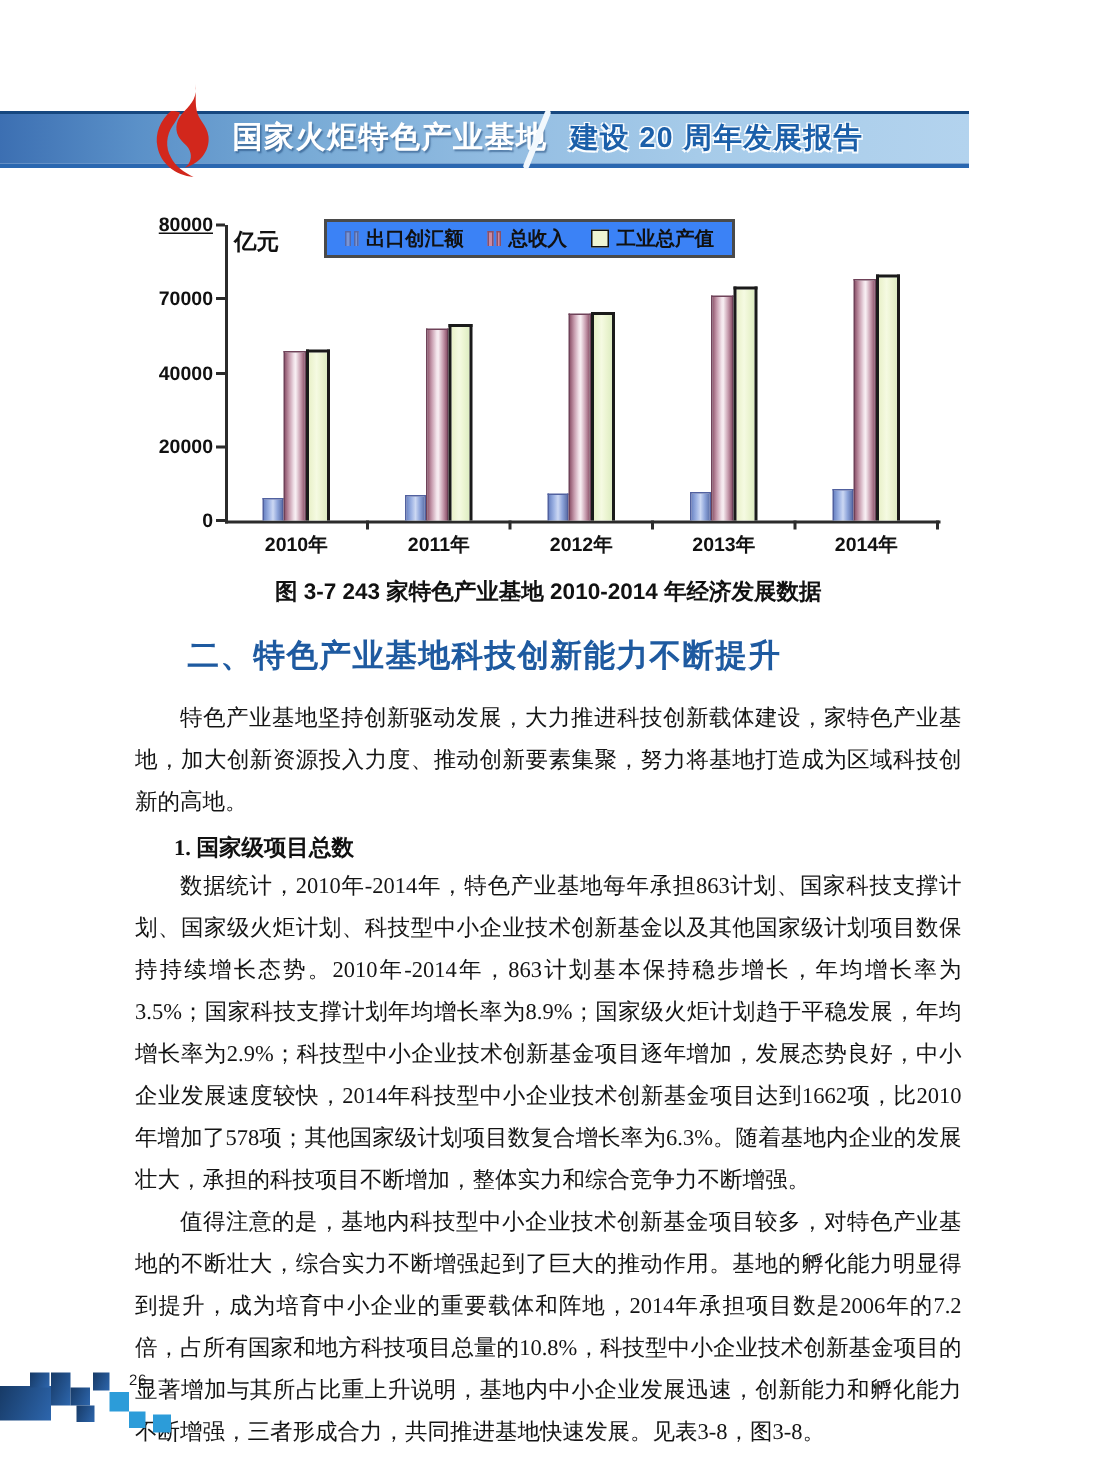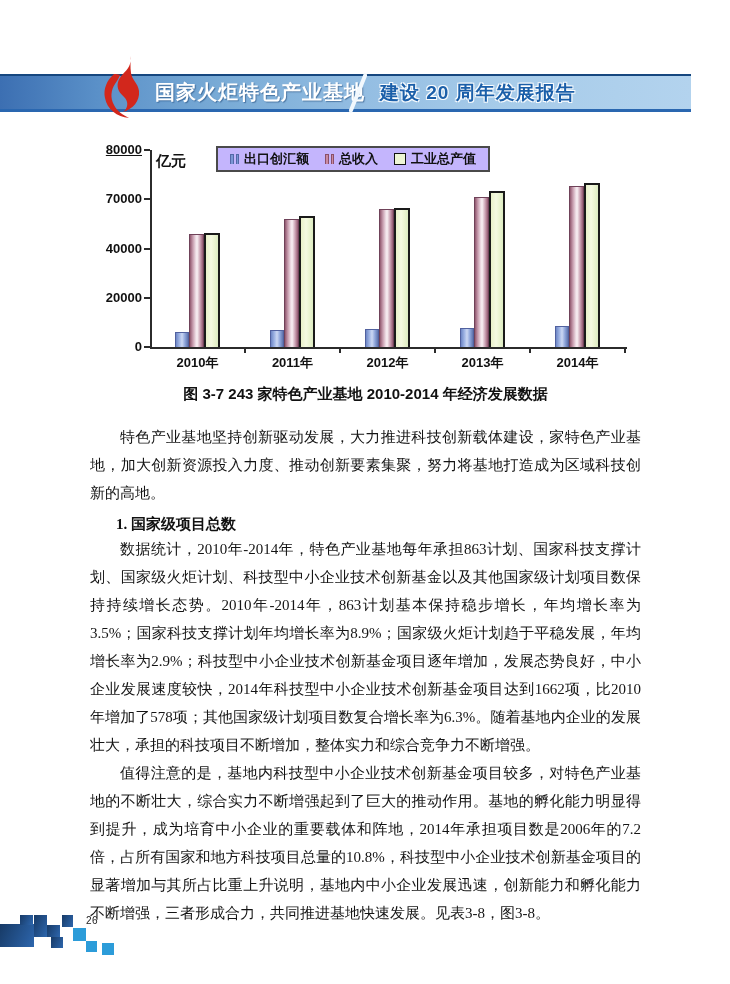--- a/index.html
+++ b/index.html
@@ -1,21 +1,21 @@
 <!DOCTYPE html>
 <html><head>
 <meta charset="utf-8">
 <style>
   html,body{margin:0;padding:0;background:#fff;}
   .page{position:relative;width:730px;height:984px;background:#fff;overflow:hidden;
         font-family:"Liberation Sans","DejaVu Sans",sans-serif;}
   
   .band{position:absolute;left:0;top:74px;width:646px;height:33px;
         background:linear-gradient(90deg,#3c6fb2 0%,#5a90c8 14%,#79abd6 32%,#93bde2 52%,#a6cbe9 72%,#b3d3ee 100%);
-        border-top:2px solid #16477f;border-bottom:3px solid #2a67b0;padding-left:45px;}
+        border-top:2px solid #16477f;border-bottom:3px solid #2a67b0;}
   .band-title1{position:absolute;left:155px;top:0;line-height:33px;color:#fff;
         font-size:20px;font-weight:bold;letter-spacing:1px;text-shadow:1px 1px 1px rgba(20,60,110,.5);}
   .band-slash{position:absolute;left:356px;top:-4px;width:4px;height:42px;background:#f2f8fd;
         transform:rotate(22deg);border-radius:2px;}
   .band-title2{position:absolute;left:380px;top:0;line-height:33px;color:#1b5fa9;
         font-size:19px;font-weight:bold;letter-spacing:1px;
         text-shadow:-1px -1px 0 rgba(255,255,255,.9),1px -1px 0 rgba(255,255,255,.9),
                     -1px 1px 0 rgba(255,255,255,.9),1px 1px 0 rgba(255,255,255,.9);}
   .logo{position:absolute;left:100px;top:56px;width:50px;height:64px;z-index:3;}
   
@@ -27,21 +27,21 @@
   .xtick-mark{position:absolute;width:2px;height:6px;background:#2b2b2b;}
   .xcat-label{position:absolute;width:80px;text-align:center;font-size:13px;font-weight:bold;color:#111;}
   .bar{position:absolute;box-sizing:border-box;}
   .bar.s0{background:linear-gradient(90deg,#6d86c5 0%,#9fb4e4 28%,#ccd8f3 50%,#8da4da 75%,#5f73ab 100%);
           border:1px solid #51619f;border-bottom:none;}
   .bar.s1{background:linear-gradient(90deg,#91586f 0%,#c79cae 22%,#f1e2e9 46%,#f8eff3 55%,#c79cae 80%,#91586f 100%);
           border:1px solid #6f4259;border-bottom:none;}
   .bar.s2{background:linear-gradient(90deg,#e9f1c9 0%,#f5fae2 42%,#ebf4d1 70%,#ddecc2 100%);
           border:2px solid #1a1a1a;border-bottom:none;}
   .unit-label{position:absolute;left:66px;top:12px;font-size:15px;font-weight:bold;color:#111;}
-  .legend{position:absolute;left:126px;top:6px;width:274px;height:26px;background:#c4b5fd;
+  .legend{position:absolute;left:126px;top:6px;width:274px;height:26px;background:#3b82f6;
           border:2px solid #4a4a4a;display:flex;align-items:center;justify-content:space-between;
           padding:0 12px;box-sizing:border-box;z-index:2;}
   .legend-item{display:flex;align-items:center;gap:5px;}
   .legend-label{font-size:13px;font-weight:bold;color:#111;}
   .licon{display:inline-block;}
   .licon-bars{width:9px;height:10px;display:flex;gap:2px;}
   .licon-bars i{flex:1;display:block;}
   .licon-bars.blue i{background:#7b96d6;border:1px solid #5468a8;border-bottom:none;}
   .licon-bars.pink i{background:#c98ba3;border:1px solid #8a5068;border-bottom:none;}
   .licon-sq{width:10px;height:10px;background:#eef5d4;border:1.5px solid #111;}
@@ -134,20 +134,21 @@
       <div class="xcat-label" style="left: 447.5px; top: 214px;">2014年</div>
       <div class="xtick-mark" style="left: 534px; top: 207px;"></div>
       <div class="bar s0" style="left: 465px; top: 185.576px; width: 14px; height: 21.4237px;"></div>
       <div class="bar s1" style="left: 479px; top: 46.1987px; width: 15px; height: 160.801px;"></div>
       <div class="bar s2" style="left: 494px; top: 43.2437px; width: 16px; height: 163.756px;"></div>
     </div>
 
   <div class="caption">图 3-7  243 家特色产业基地 2010-2014 年经济发展数据</div>
 
   <div class="content">
+    <div class="h2">二、特色产业基地科技创新能力不断提升</div>
     <p class="body-p">特色产业基地坚持创新驱动发展，大力推进科技创新载体建设，家特色产业基地，加大创新资源投入力度、推动创新要素集聚，努力将基地打造成为区域科技创新的高地。</p>
     <div class="sub-num">1. 国家级项目总数</div>
     <p class="body-p">数据统计，2010年-2014年，特色产业基地每年承担863计划、国家科技支撑计划、国家级火炬计划、科技型中小企业技术创新基金以及其他国家级计划项目数保持持续增长态势。2010年-2014年，863计划基本保持稳步增长，年均增长率为3.5%；国家科技支撑计划年均增长率为8.9%；国家级火炬计划趋于平稳发展，年均增长率为2.9%；科技型中小企业技术创新基金项目逐年增加，发展态势良好，中小企业发展速度较快，2014年科技型中小企业技术创新基金项目达到1662项，比2010年增加了578项；其他国家级计划项目数复合增长率为6.3%。随着基地内企业的发展壮大，承担的科技项目不断增加，整体实力和综合竞争力不断增强。</p>
     <p class="body-p">值得注意的是，基地内科技型中小企业技术创新基金项目较多，对特色产业基地的不断壮大，综合实力不断增强起到了巨大的推动作用。基地的孵化能力明显得到提升，成为培育中小企业的重要载体和阵地，2014年承担项目数是2006年的7.2倍，占所有国家和地方科技项目总量的10.8%，科技型中小企业技术创新基金项目的显著增加与其所占比重上升说明，基地内中小企业发展迅速，创新能力和孵化能力不断增强，三者形成合力，共同推进基地快速发展。见表3-8，图3-8。</p>
   </div>
 
   <div>
     <div class="px px-d" style="left:0;top:924px;width:34px;height:23px;"></div>
     <div class="px px-d" style="left:20px;top:915px;width:13px;height:10px;"></div>
     <div class="px px-d" style="left:34px;top:915px;width:13px;height:22px;"></div>

